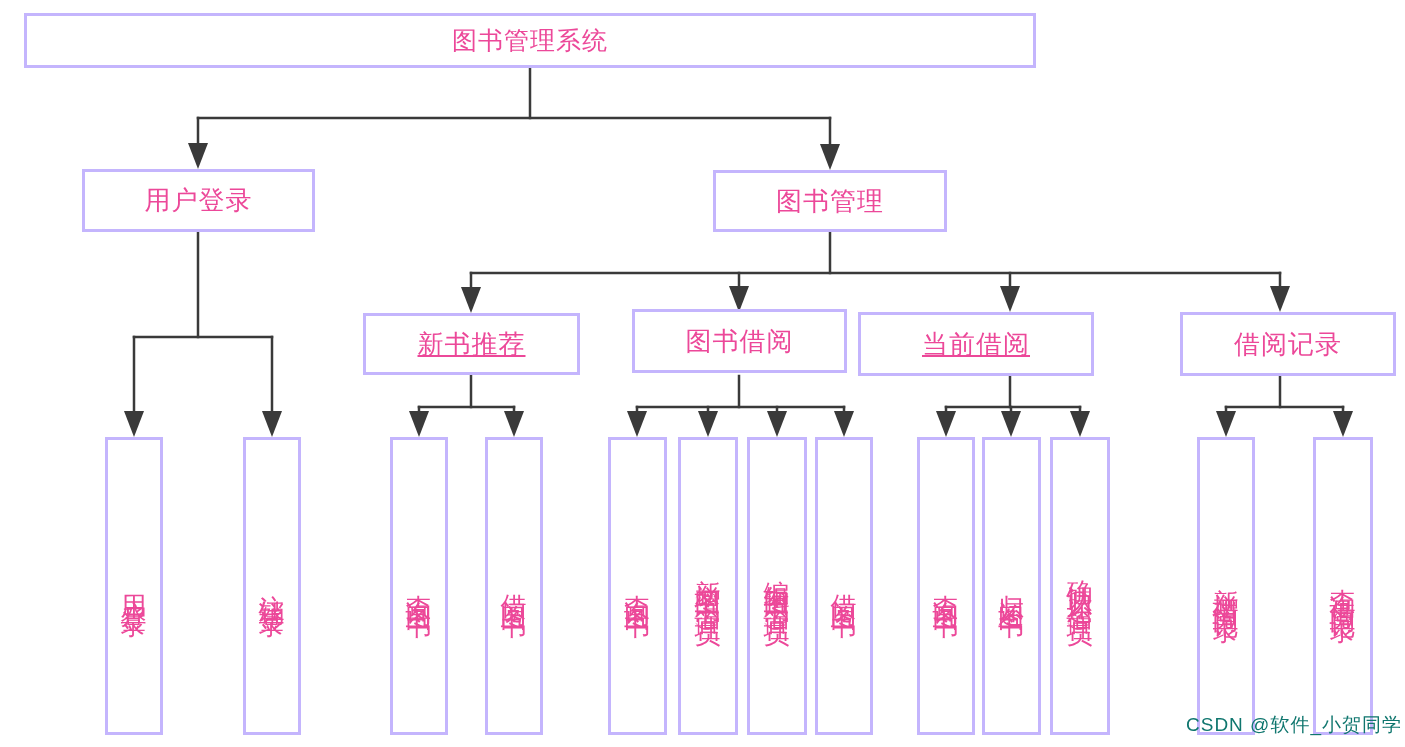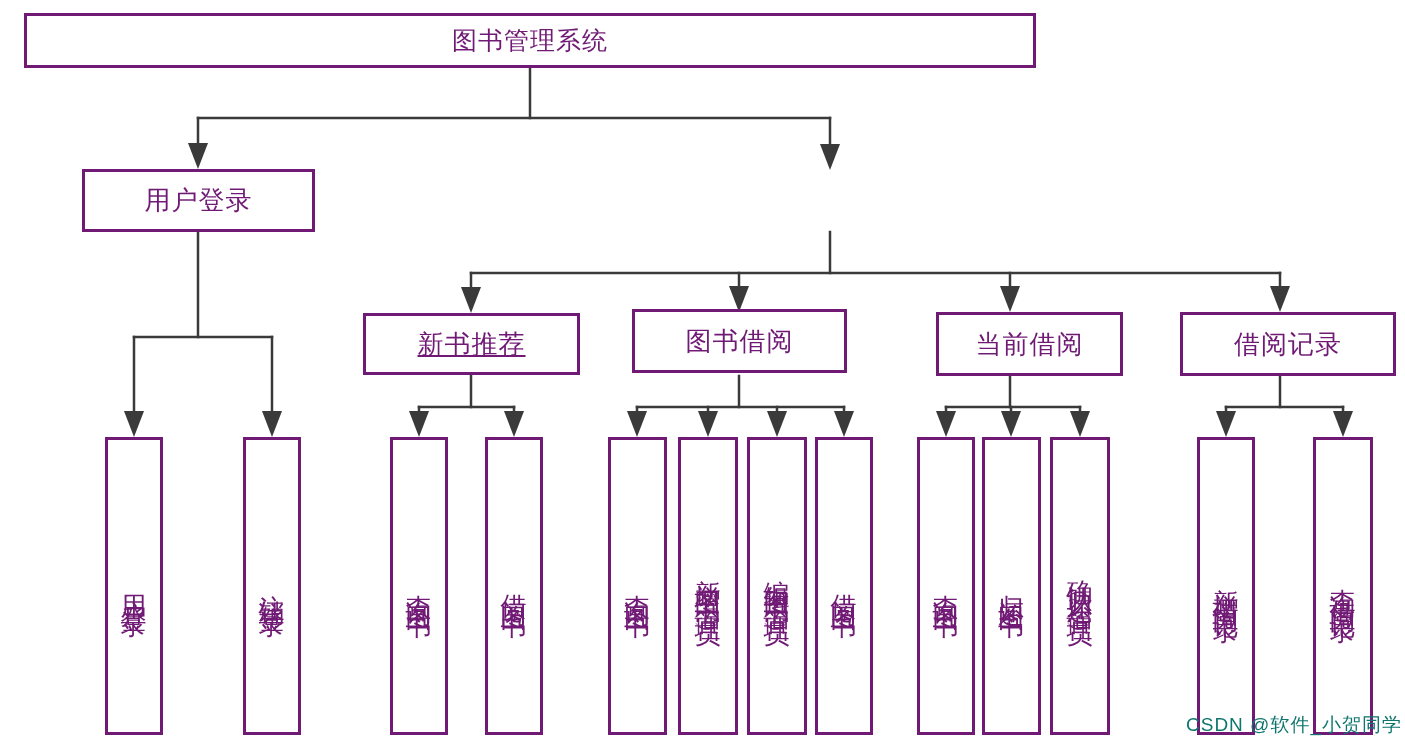--- a/index.html
+++ b/index.html
@@ -17,39 +17,39 @@
   }
   .wires {
     position: absolute;
     left: 0; top: 0;
     width: 1405px;
     height: 747px;
   }
   .node {
     position: absolute;
     box-sizing: border-box;
-    border: 3px solid #701a75;
+    border: 3px solid #c4b5fd;
     background: #ffffff;
     display: flex;
     align-items: center;
     justify-content: center;
-    color: #701a75;
+    color: #ec4899;
     font-size: 26px;
     letter-spacing: 1px;
     white-space: nowrap;
   }
   
   .n-root { left: 24px;  top: 13px;  width: 1012px; height: 55px; font-size: 25px; }
   
   .n-l1-0 { left: 82px;  top: 169px; width: 233px; height: 63px; }
   .n-l1-1 { left: 713px; top: 170px; width: 234px; height: 62px; }
   
   .n-l2-0 { left: 363px;  top: 313px; width: 217px; height: 62px; text-decoration: underline; }
   .n-l2-1 { left: 632px;  top: 309px; width: 215px; height: 64px; }
-  .n-l2-2 { left: 936px;  top: 312px; width: 187px; height: 64px; }
+  .n-l2-2 { left: 858px;  top: 312px; width: 236px; height: 64px; text-decoration: underline; }
   .n-l2-3 { left: 1172px; top: 312px; width: 216px; height: 64px; margin-left: 8px; }
   
   .leaf { top: 437px; height: 298px; }
   .leaf span {
     writing-mode: vertical-rl;
     line-height: 1;
     font-size: 26px;
     letter-spacing: 6px;
     white-space: nowrap;
   }
@@ -147,20 +147,21 @@
       <polygon points="1001,411 1021,411 1011,437"></polygon>
       <polygon points="1070,411 1090,411 1080,437"></polygon>
       <polygon points="1216,411 1236,411 1226,437"></polygon>
       <polygon points="1333,411 1353,411 1343,437"></polygon>
     </g>
   </svg>
 
   <div class="node n-root">图书管理系统</div>
 
   <div class="node n-l1-0">用户登录</div>
+  <div class="node n-l1-1">图书管理</div>
 
   <div class="node n-l2-0">新书推荐</div>
   <div class="node n-l2-1">图书借阅</div>
   <div class="node n-l2-2">当前借阅</div>
   <div class="node n-l2-3">借阅记录</div>
 
   <div class="node leaf lf-0">
     <span>用户登录</span>
   </div>
   <div class="node leaf lf-1">

